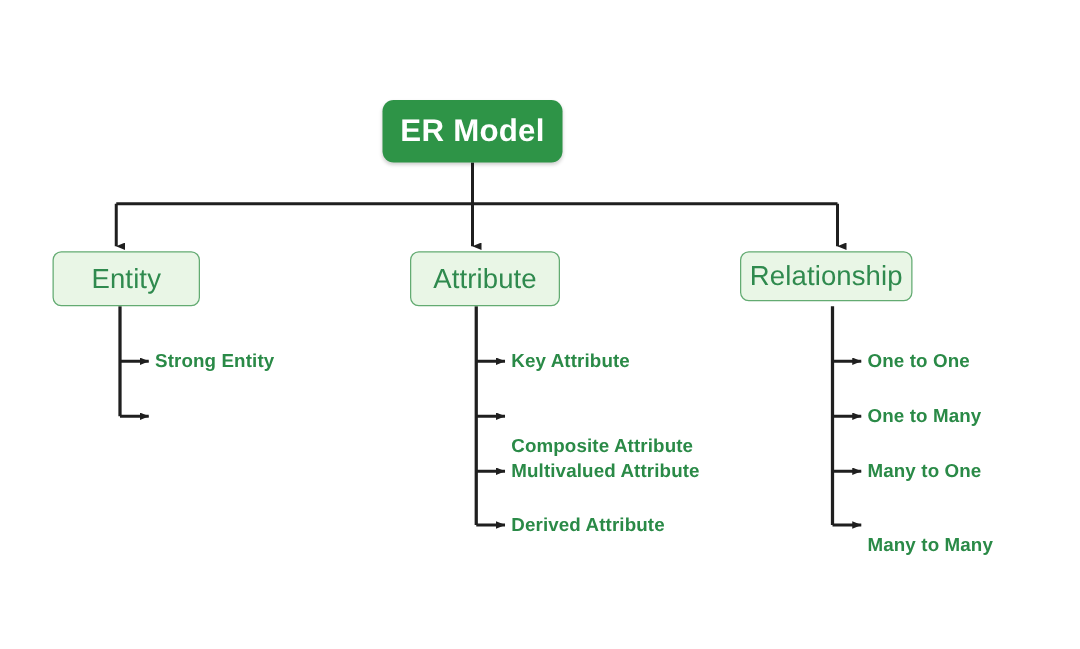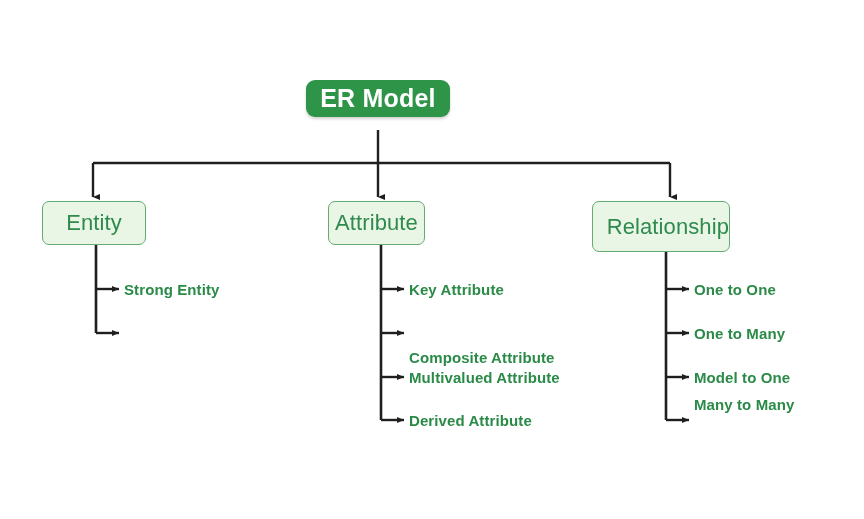--- a/index.html
+++ b/index.html
@@ -91,41 +91,41 @@
     <path d="M381,377 L404,377" stroke="#1f1f1f" stroke-width="2.4" fill="none" marker-end="url(#arrow-right)"></path>
     <path d="M381,420 L404,420" stroke="#1f1f1f" stroke-width="2.4" fill="none" marker-end="url(#arrow-right)"></path>
 
     <path d="M666,245 L666,420" stroke="#1f1f1f" stroke-width="2.6" fill="none"></path>
     <path d="M666,289 L689,289" stroke="#1f1f1f" stroke-width="2.4" fill="none" marker-end="url(#arrow-right)"></path>
     <path d="M666,333 L689,333" stroke="#1f1f1f" stroke-width="2.4" fill="none" marker-end="url(#arrow-right)"></path>
     <path d="M666,377 L689,377" stroke="#1f1f1f" stroke-width="2.4" fill="none" marker-end="url(#arrow-right)"></path>
     <path d="M666,420 L689,420" stroke="#1f1f1f" stroke-width="2.4" fill="none" marker-end="url(#arrow-right)"></path>
   </svg>
 
-  <div class="node node-root" style="left:306px; top:80px; width:144px; height:37px;">
+  <div class="node node-root" style="left:306px; top:80px; width:144px; height:50px;">
     <span>ER Model</span>
   </div>
 
-  <div class="node node-branch" style="left:42px; top:201px; width:104px; height:44px;">
+  <div class="node node-branch" style="left:42px; top:201px; width:118px; height:44px;">
     <span>Entity</span>
   </div>
 
-  <div class="node node-branch" style="left:328px; top:201px; width:97px; height:44px;">
+  <div class="node node-branch" style="left:328px; top:201px; width:120px; height:44px;">
     <span>Attribute</span>
   </div>
 
-  <div class="node node-branch" style="left:592px; top:201px; width:138px; height:51px;justify-content:flex-end;">
+  <div class="node node-branch" style="left:592px; top:201px; width:138px; height:40px;">
     <span>Relationship</span>
   </div>
 
   <div class="leaf-label" style="left:124px; top:289px;">Strong Entity</div>
 
   <div class="leaf-label" style="left:409px; top:289px;">Key Attribute</div>
   <div class="leaf-label" style="left:409px; top:333px;margin-top:24px;">Composite Attribute</div>
   <div class="leaf-label" style="left:409px; top:377px;">Multivalued Attribute</div>
   <div class="leaf-label" style="left:409px; top:420px;">Derived Attribute</div>
 
   <div class="leaf-label" style="left:694px; top:289px;">One to One</div>
   <div class="leaf-label" style="left:694px; top:333px;">One to Many</div>
-  <div class="leaf-label" style="left:694px; top:377px;">Model to One</div>
-  <div class="leaf-label" style="left:694px; top:404px;">Many to Many</div>
+  <div class="leaf-label" style="left:694px; top:377px;">Many to One</div>
+  <div class="leaf-label" style="left:694px; top:436px;">Many to Many</div>
 
 </div>
 
 </body></html>

